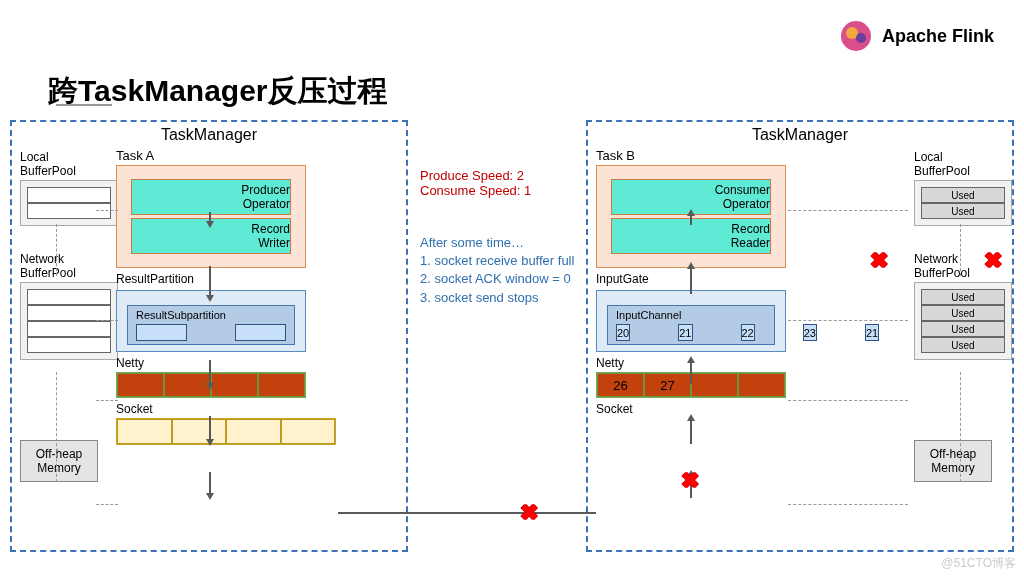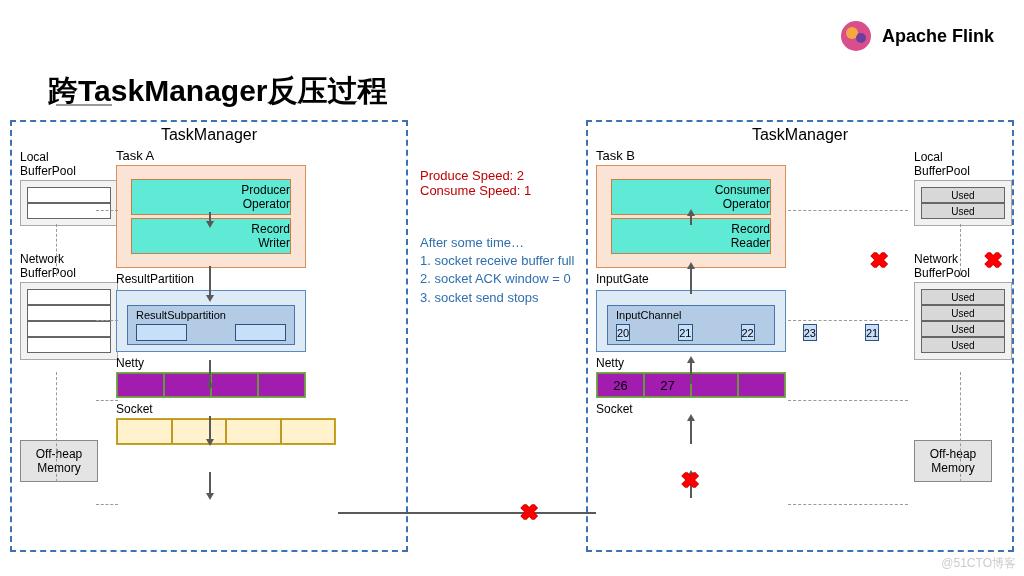--- a/index.html
+++ b/index.html
@@ -19,21 +19,21 @@
   .used { background: #d8d8d8; }
   .offheap { border: 1px solid #888; background: #e4e4e4; width: 78px; text-align: center; font-size: 12px; padding: 6px 0; }
   .task-outer { border: 1px solid #d98f55; background: #fbe4d5; padding: 10px 14px; width: 190px; }
   .task-label { font-size: 13px; margin-bottom: 2px; }
   .task-inner { border: 1px solid #c97e45; background: #5eead4; text-align: right; font-size: 12px; padding: 3px 0; margin: 3px 0; }
   .rp-outer { border: 1px solid #5a8bc0; background: #deeaf6; padding: 14px 10px 6px; width: 190px; margin-top: 4px; }
   .rsp-box { border: 1px solid #4676ac; background: #b3cbe5; font-size: 11px; padding: 3px 8px; }
   .rsp-cells { display: flex; margin-top: 3px; gap: 48px; }
   .rsp-cell { flex: 1; border: 1px solid #2c5282; height: 17px; background: #c8dffa; display: flex; align-items: center; justify-content: center; font-size: 11px; }
   .section-label { font-size: 12px; margin: 4px 0 2px; }
-  .netty-box { border: 1px solid #7fa654; background: #a21caf; display: flex; height: 26px; width: 190px; }
+  .netty-box { border: 1px solid #7fa654; background: #c2410c; display: flex; height: 26px; width: 190px; }
   .netty-cell { flex: 1; border: 1px solid #6a9640; display: flex; align-items: center; justify-content: center; font-size: 13px; }
   .socket-box { display: flex; height: 27px; border: 1px solid #c8a424; background: #fff2cc; }
   .socket-cell { flex: 1; border: 1px solid #bf9820; display: flex; align-items: center; justify-content: center; font-size: 13px; }
   .center-text { position: absolute; left: 420px; width: 180px; font-size: 13px; }
   .speed { color: #c00000; top: 168px; }
   .after { color: #2f6fb0; top: 234px; line-height: 1.4; }
   .arrow-line { position: absolute; background: #595959; }
   .arrow-head { position: absolute; width: 0; height: 0; }
   .arr-down { border-left: 4px solid transparent; border-right: 4px solid transparent; border-top: 7px solid #595959; }
   .arr-up { border-left: 4px solid transparent; border-right: 4px solid transparent; border-bottom: 7px solid #595959; }

